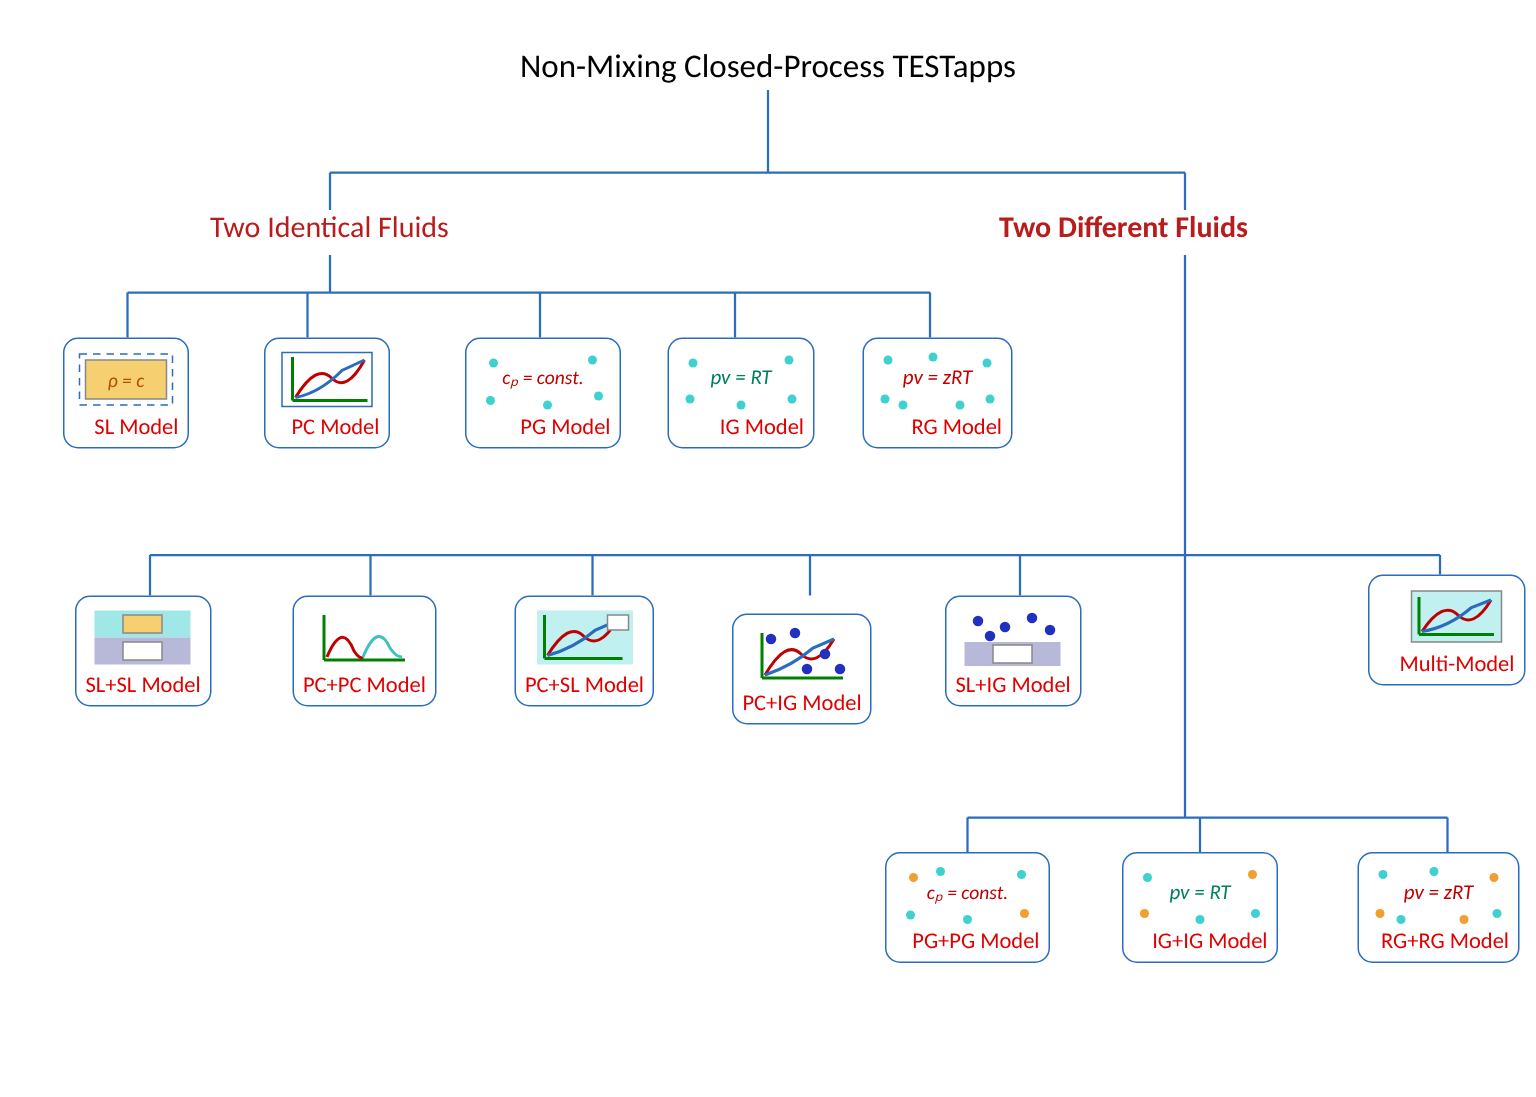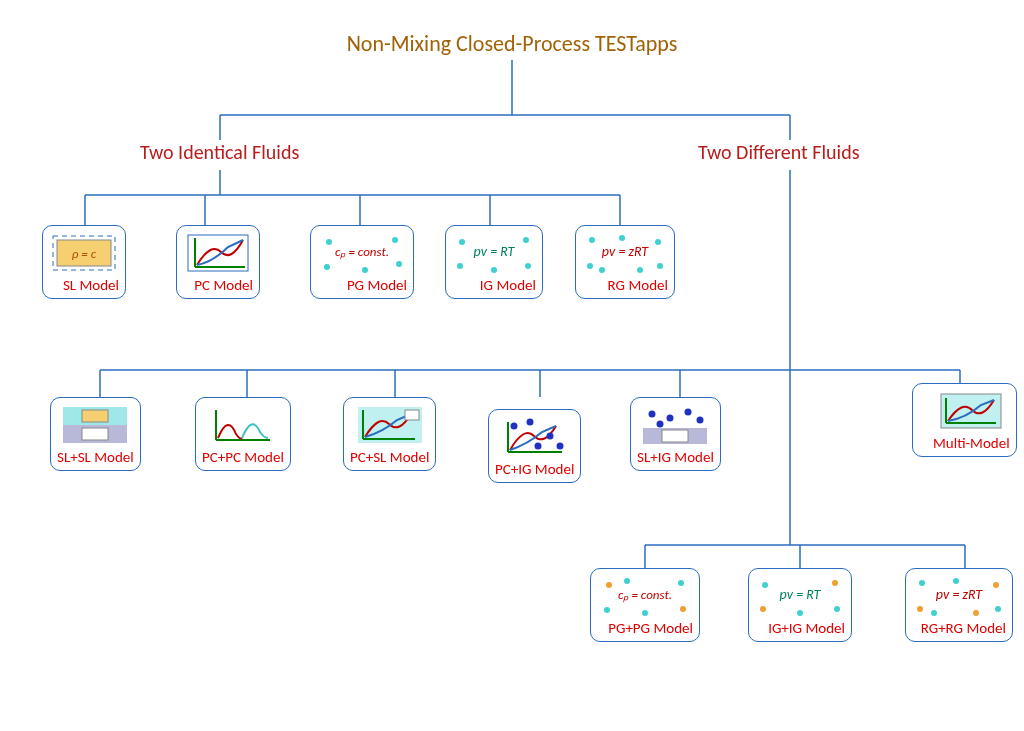--- a/index.html
+++ b/index.html
@@ -9,21 +9,21 @@
     height: 731px;
     background: white;
     font-family: Calibri, Arial, sans-serif;
     position: relative;
   }
   .title {
     position: absolute;
     left: 0; right: 0;
     text-align: center;
     font-size: 22px;
-    color: #a16207;
+    color: #000000;
   }
   .category {
     position: absolute;
     font-size: 20px;
     color: #b91c1c;
   }
   .node {
     position: absolute;
     border: 1.5px solid #2a6cbf;
     border-radius: 10px;
@@ -84,21 +84,21 @@
     <line x1="645" y1="545" x2="965" y2="545"></line>
     <line x1="645" y1="545" x2="645" y2="568"></line>
     <line x1="800" y1="545" x2="800" y2="568"></line>
     <line x1="965" y1="545" x2="965" y2="568"></line>
   </g>
 </svg>
 
 <div class="title" style="top:30px;">Non-Mixing Closed-Process TESTapps</div>
 
 <div class="category" style="left:140px; top:140px;">Two Identical Fluids</div>
-<div class="category" style="left:698px; top:140px;">Two Different Fluids</div>
+<div class="category" style="left:666px; top:140px;font-weight:bold;">Two Different Fluids</div>
 
 <div class="node" style="left:42px; top:225px;">
   <div class="icon-box">
     <svg width="70" height="42">
         <rect x="8" y="8" width="54" height="26" fill="#f6d070" stroke="#888"></rect>
         <rect x="4" y="4" width="62" height="34" fill="none" stroke="#2a6cbf" stroke-dasharray="5,4"></rect>
         <text x="35" y="26" font-size="13" fill="#b05000" text-anchor="middle" font-style="italic">ρ = c</text>
       </svg>
   </div>
   <div class="node-label">SL Model</div>

